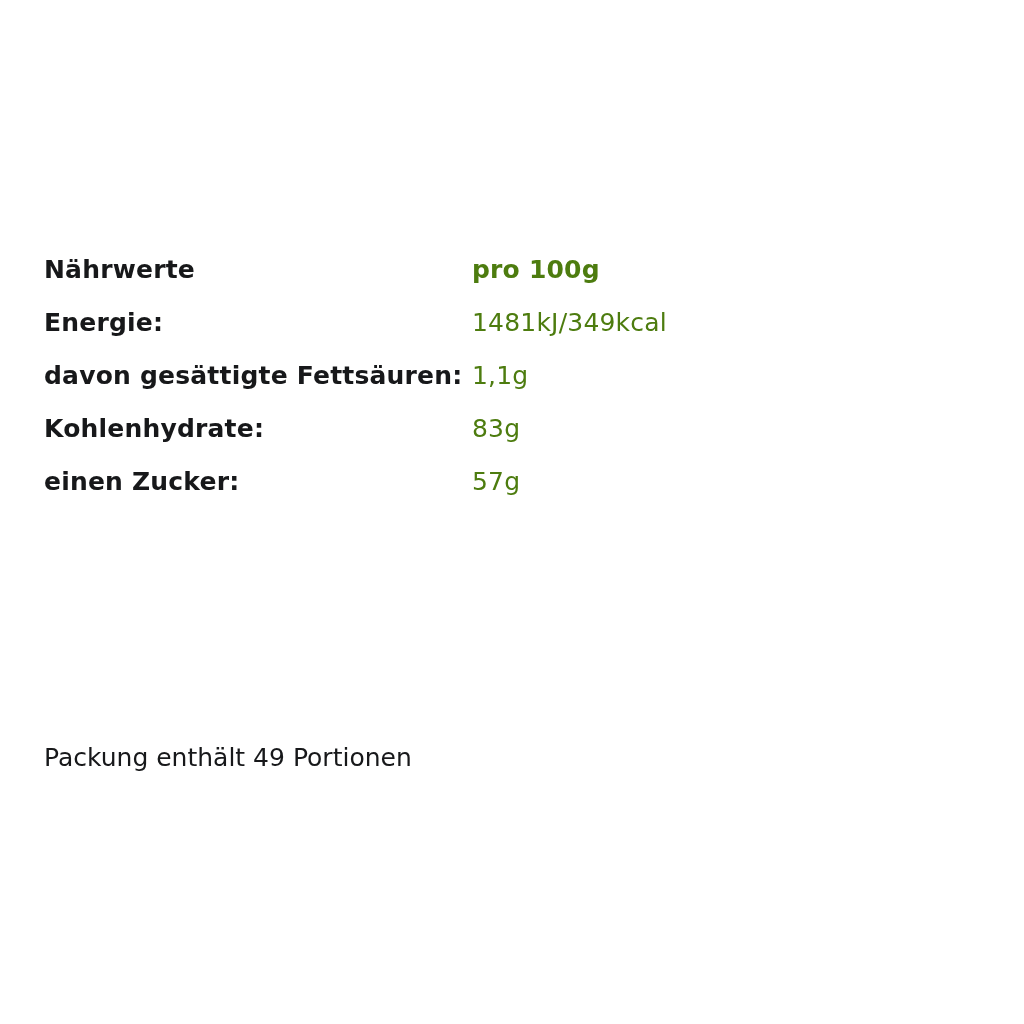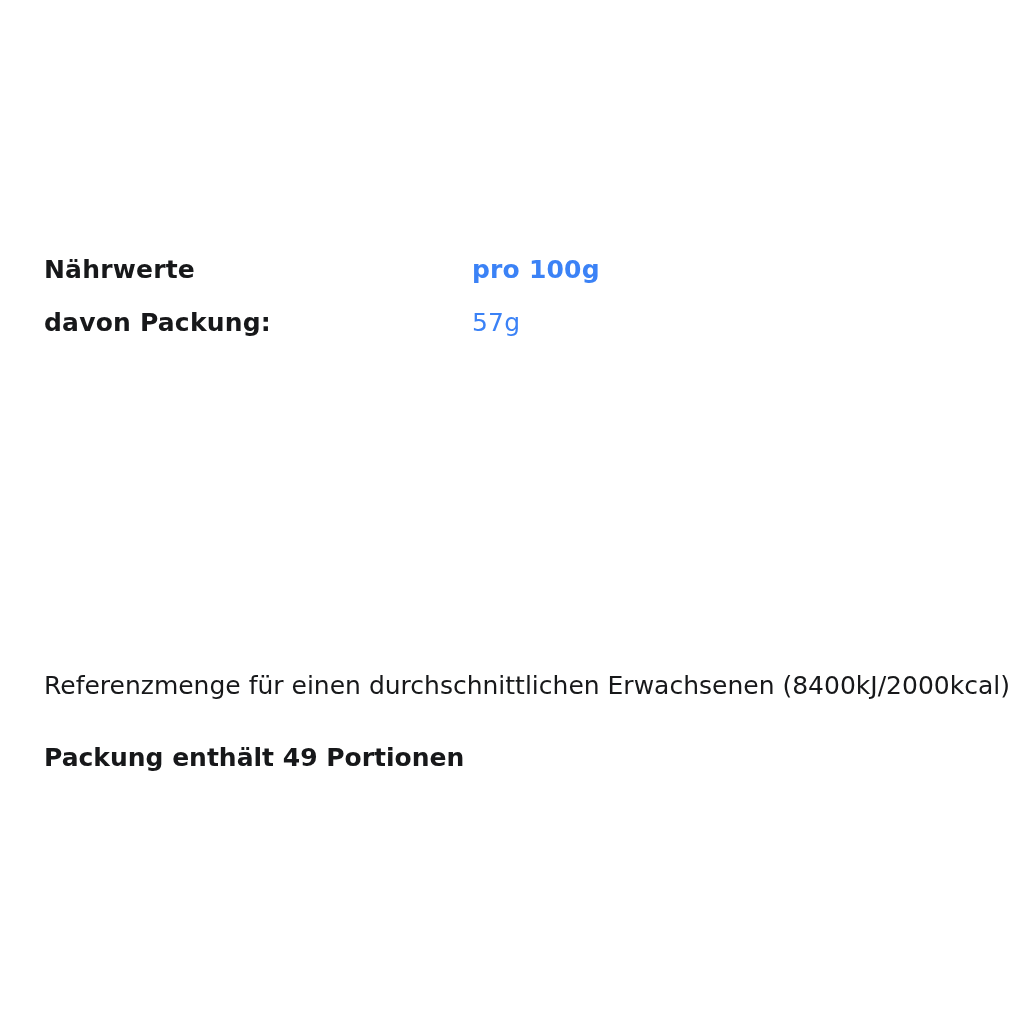--- a/index.html
+++ b/index.html
@@ -51,21 +51,21 @@
   }
 
   td.col-name {
     width: 428px;
     font-weight: 700;
     color: #17181a;
   }
 
   td.col-value {
     font-weight: 500;
-    color: #3b82f6;
+    color: #4d7c0f;
   }
 
   tr.header-row td.col-name,
   tr.header-row td.col-value {
     font-weight: 700;
   }
 
   .reference-note {
     position: absolute;
     left: 44px;
@@ -78,42 +78,53 @@
     white-space: nowrap;
   }
 
   .portions-note {
     position: absolute;
     left: 44px;
     top: 742px;
     width: 700px;
     font-size: 25px;
     line-height: 32px;
-    font-weight: 700;
+    font-weight: 400;
     color: #17181a;
     white-space: nowrap;
   }
 </style>
 </head>
 <body>
 
 <div class="label-sheet">
 
   <div class="nutrition-block">
     <table class="nutrition-table">
       <tbody>
         <tr class="header-row">
           <td class="col-name">Nährwerte</td>
           <td class="col-value">pro 100g</td>
         </tr>
         <tr>
-          <td class="col-name">davon Packung:</td>
+          <td class="col-name">Energie:</td>
+          <td class="col-value">1481kJ/349kcal</td>
+        </tr>
+        <tr>
+          <td class="col-name">davon gesättigte Fettsäuren:</td>
+          <td class="col-value">1,1g</td>
+        </tr>
+        <tr>
+          <td class="col-name">Kohlenhydrate:</td>
+          <td class="col-value">83g</td>
+        </tr>
+        <tr>
+          <td class="col-name">einen Zucker:</td>
           <td class="col-value">57g</td>
         </tr>
       </tbody>
     </table>
   </div>
 
-  <div class="reference-note">Referenzmenge für einen durchschnittlichen Erwachsenen (8400kJ/2000kcal)</div>
 
   <div class="portions-note">Packung enthält 49 Portionen</div>
 
 </div>
 
 </body></html>

